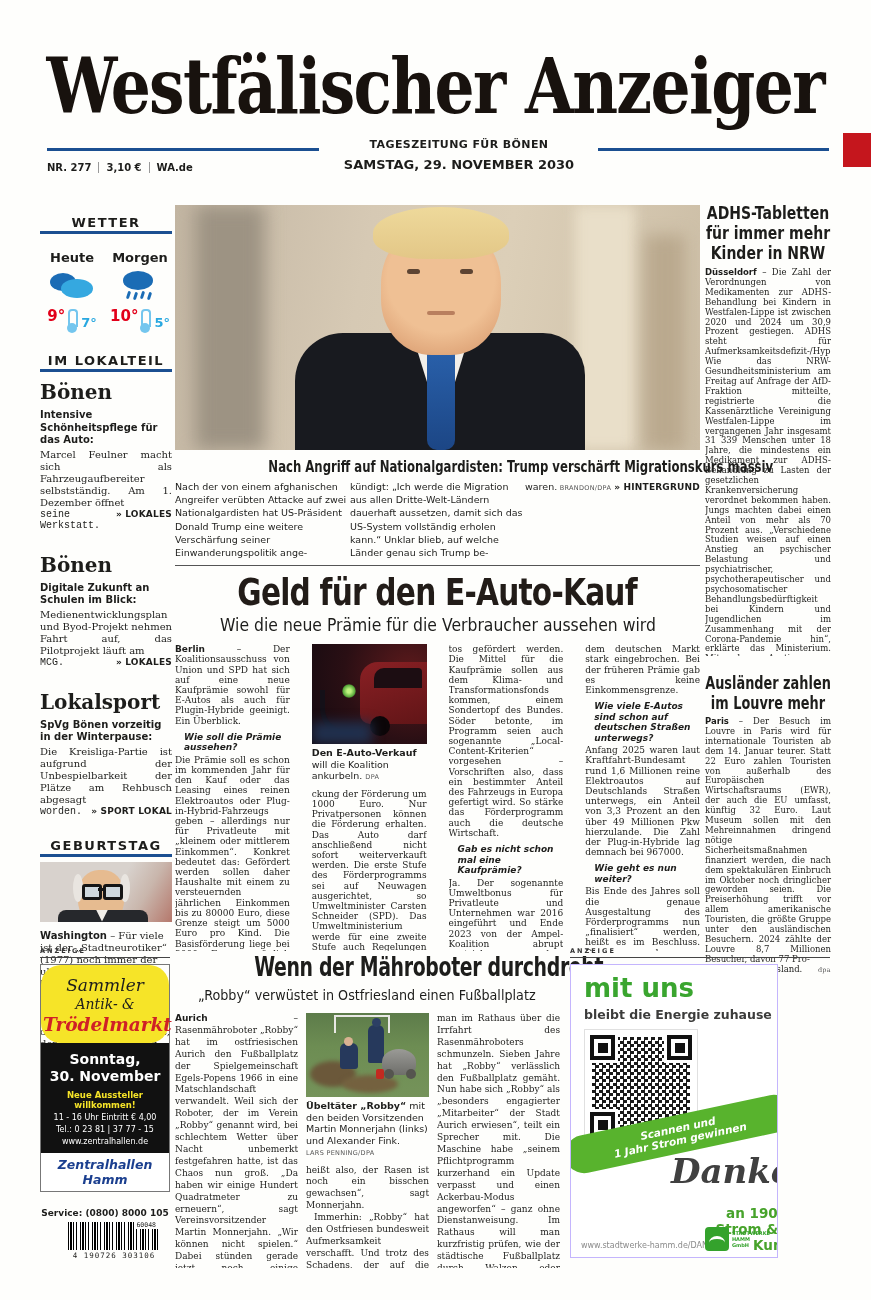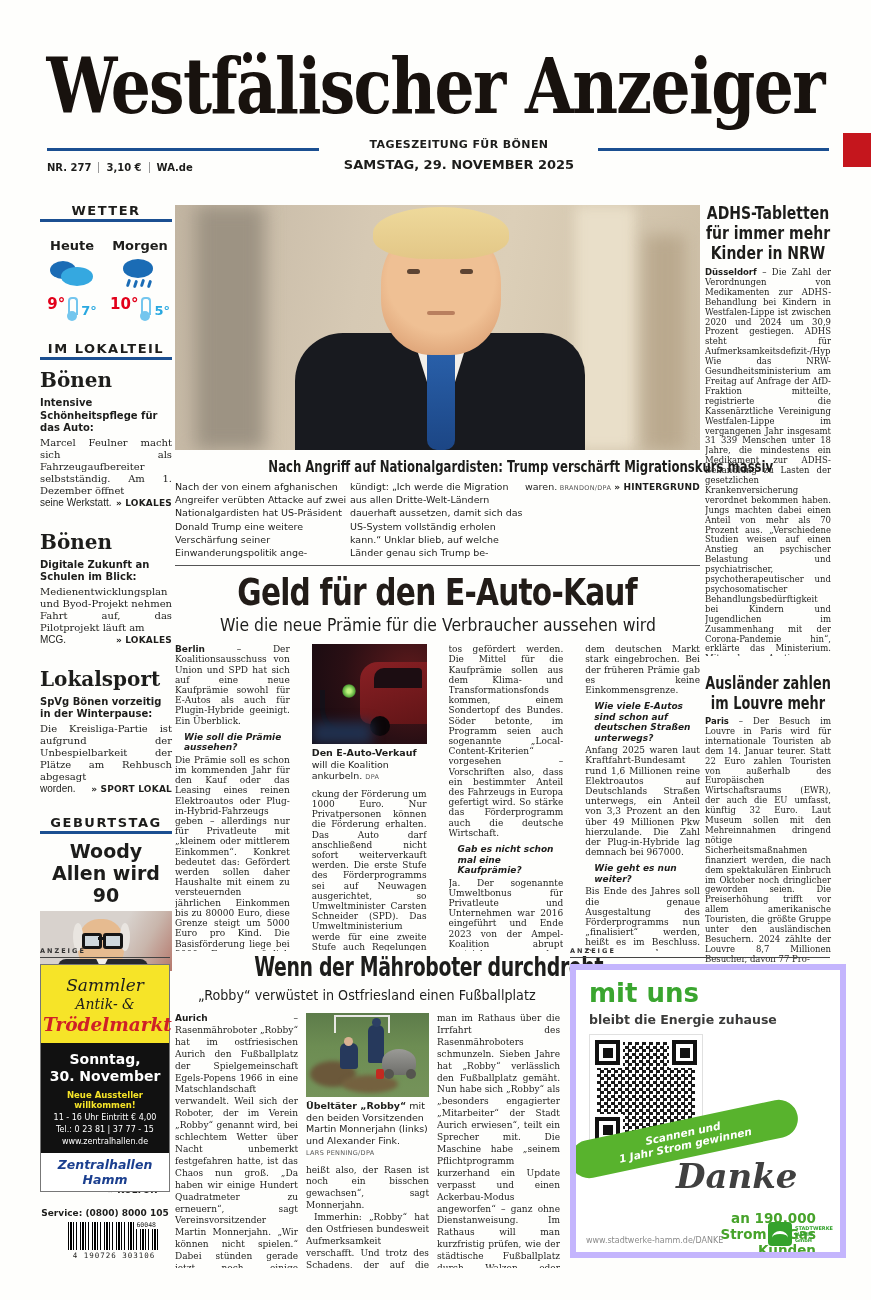--- a/index.html
+++ b/index.html
@@ -14,39 +14,39 @@
            white-space:nowrap;transform:scaleX(.83);color:#18120e;}
   .bluebar{background:#1b4f91;height:3px;}
   .tagline{left:320px;top:138px;width:278px;text-align:center;font-weight:bold;font-size:11px;letter-spacing:.4px;}
   .dateline{left:290px;top:157px;width:338px;text-align:center;font-weight:bold;font-size:13px;}
   .issue{left:47px;top:162px;font-size:10px;font-weight:bold;display:flex;align-items:center;}
   .issue span{padding:0 7px;}
   .issue span+span{border-left:1px solid #999;}
   .issue span:first-child{padding-left:0;}
   .redbox{left:843px;top:133px;width:28px;height:34px;background:#c5161d;}
   
-  .shead{font-weight:bold;font-size:13px;line-height:17px;text-align:center;letter-spacing:1.5px;}
+  .shead{font-weight:bold;font-size:13px;line-height:17px;text-align:center;letter-spacing:1.5px;margin-top:12px;}
   
   .rail{left:40px;top:202px;width:132px;}
   .fc{display:flex;justify-content:space-between;padding:0 2px;}
   .fcol{width:60px;text-align:center;}
   .fcol .lbl{font-weight:bold;font-size:13px;margin-bottom:6px;}
   .cloud{position:relative;width:50px;height:30px;margin:0 auto;}
   .cloud i{position:absolute;border-radius:50%;}
   .rain i.drop{width:3px;height:8px;border-radius:2px;transform:rotate(18deg);}
   .temps{display:flex;justify-content:center;align-items:flex-start;gap:3px;margin-top:6px;}
   .thi{color:#e2001a;font-weight:bold;font-size:15px;}
   .tlo{color:#29a8e0;font-weight:bold;font-size:13px;margin-top:8px;}
   .th{display:inline-block;width:6px;height:16px;border:2px solid #74c6ee;border-bottom:none;border-radius:4px 4px 0 0;position:relative;margin-top:2px;}
   .th:after{content:"";position:absolute;left:-3px;top:12px;width:10px;height:10px;border-radius:50%;background:#74c6ee;}
   .town{font-family:"DejaVu Serif","Liberation Serif",serif;font-weight:bold;font-size:20px;line-height:24px;}
   .kick{font-weight:bold;font-size:10px;line-height:12.5px;margin-top:5px;}
   .railp{font-family:"DejaVu Serif","Liberation Serif",serif;font-size:10px;line-height:12px;margin-top:2px;}
   .refrow{display:flex;justify-content:space-between;align-items:baseline;}
-  .tail{font-family:Liberation Sans, sans-serif;font-size:10px;}
+  .tail{font-family:Liberation Mono, monospace;font-size:10px;}
   .ref{font-weight:bold;font-size:9px;letter-spacing:.2px;white-space:nowrap;}
   .credit{font-size:6.5px;color:#555;letter-spacing:.3px;white-space:nowrap;}
   .gbtitle{font-weight:bold;font-size:19px;line-height:22px;text-align:center;}
   
   .main{left:175px;top:205px;width:525px;}
   .caphead{text-align:center;margin-top:7px;}
   .caphead .cx{font-weight:bold;font-size:16px;transform:scaleX(.73);}
   .capcols{display:flex;gap:0;margin-top:4px;}
   .capcols div{flex:1;font-size:9.5px;line-height:13.2px;}
   .mainrule{height:1px;background:#555;margin-top:6px;}
@@ -76,36 +76,36 @@
   .robot{left:175px;top:951px;width:390px;}
   .rob-h{text-align:center;}
   .rob-h .cx{font-weight:bold;font-size:27px;transform:scaleX(.70);letter-spacing:-.5px;}
   .rob-s{text-align:left;margin-top:3px;}
   .rob-s .cx{font-size:14.5px;transform:scaleX(.88);}
   .cols3{display:flex;gap:8px;margin-top:9px;}
   .rcol{width:123px;height:255px;overflow:hidden;font-family:"DejaVu Serif","Liberation Serif",serif;
         font-size:9px;line-height:11.9px;text-align:justify;hyphens:auto;}
   
   .lad{left:40px;top:964px;width:130px;border:1px solid #777;box-sizing:border-box;}
-  .lad .yellow{background:#f6e428;text-align:center;padding:10px 2px 8px;}
+  .lad .yellow{background:#f6e428;text-align:center;padding:10px 2px 8px;border-radius:20px;}
   .lad .y1{font-family:"DejaVu Serif","Liberation Serif",serif;font-style:italic;font-size:17px;}
   .lad .y2{font-family:"DejaVu Serif","Liberation Serif",serif;font-style:italic;font-size:14px;margin-top:1px;}
   .lad .y3{font-family:"DejaVu Serif","Liberation Serif",serif;font-style:italic;font-weight:bold;font-size:18.5px;color:#cf2027;margin-top:2px;}
   .lad .black{background:#111;color:#fff;text-align:center;padding:8px 2px 7px;}
   .lad .d1{font-weight:bold;font-size:14px;line-height:17px;}
   .lad .note{color:#f6e428;font-weight:bold;font-size:8.5px;margin-top:5px;}
   .lad .sm{font-size:8px;margin-top:3px;}
   .lad .venue{background:#fff;color:#1b3f8f;font-weight:bold;font-style:italic;font-size:12.5px;text-align:center;padding:4px 0;}
   .service{left:40px;top:1208px;width:130px;text-align:center;font-weight:bold;font-size:9px;}
   .barcode{left:40px;top:1222px;width:92px;padding-left:28px;}
   .bars{position:relative;height:28px;background:repeating-linear-gradient(90deg,#000 0 1px,#fff 1px 2px,#000 2px 4px,#fff 4px 5px,#000 5px 6px,#fff 6px 8px,#000 8px 9px,#fff 9px 12px);}
   .bars .code{position:absolute;right:2px;top:-1px;background:#fff;padding:0 2px;font-family:"DejaVu Sans Mono","Liberation Mono",monospace;font-size:6.5px;}
   .ean{font-family:"DejaVu Sans Mono","Liberation Mono",monospace;font-size:7.5px;text-align:center;margin-top:1px;letter-spacing:1px;}
   
-  .rad{left:570px;top:964px;width:276px;height:294px;border:6px solid #c4b5fd;box-sizing:border-box;background:#fff;overflow:hidden;}
+  .rad{left:570px;top:964px;width:208px;height:294px;border:1px solid #c4b5fd;box-sizing:border-box;background:#fff;overflow:hidden;}
   .rad .big{position:absolute;left:13px;top:8px;font-weight:bold;font-size:26px;color:#3aa52f;}
   .rad .small{position:absolute;left:13px;top:42px;font-weight:bold;font-size:12.5px;color:#3c3c3b;}
   .qr{position:absolute;left:13px;top:64px;width:112px;height:112px;background:#fff;border:1px solid #e0e0e0;}
   .qr .mesh{position:absolute;left:7px;top:7px;right:7px;bottom:7px;background:repeating-conic-gradient(#1a1a1a 0% 25%,#fff 0% 50%) 0 0/7px 7px;}
   .qr .f{position:absolute;width:17px;height:17px;border:4px solid #111;background:#fff;box-shadow:0 0 0 3px #fff;}
   .qr .f:after{content:"";position:absolute;left:3.5px;top:3.5px;width:10px;height:10px;background:#111;}
   .ribbon{position:absolute;left:-8px;top:150px;width:232px;height:38px;background:#58b32d;border-radius:19px;
           transform:rotate(-12deg);display:flex;flex-direction:column;align-items:center;justify-content:center;
           color:#fff;font-weight:bold;font-style:italic;font-size:10.5px;line-height:12.5px;}
   .danke{position:absolute;left:100px;top:186px;font-family:"DejaVu Serif","Liberation Serif",serif;
@@ -123,21 +123,21 @@
 
 <div class="page">
 
   <div class="abs mast">
     <span class="t">Westfälischer Anzeiger</span>
   </div>
   <div class="abs redbox"></div>
   <div class="abs bluebar" style="left:47px;top:148px;width:272px;"></div>
   <div class="abs bluebar" style="left:598px;top:148px;width:231px;"></div>
   <div class="abs tagline">TAGESZEITUNG FÜR BÖNEN</div>
-  <div class="abs dateline">SAMSTAG, 29. NOVEMBER 2025</div>
+  <div class="abs dateline">SAMSTAG, 29. NOVEMBER 2030</div>
   <div class="abs issue">
     <span>NR. 277</span>
       <span>3,10 €</span>
       <span>WA.de</span>
   </div>
 
   <div class="abs rail">
     <div>
       <div class="shead">WETTER</div>
       <div class="bluebar"></div>
@@ -203,21 +203,20 @@
       <div class="railp jt">Die Kreisliga-Partie ist aufgrund der Unbespielbarkeit der Plätze am Rehbusch abgesagt</div>
       <div class="refrow">
         <span class="tail">worden.</span>
         <span class="ref">» SPORT LOKAL</span>
       </div>
     </div>
 
     <div style="margin-top:20px;">
       <div class="shead">GEBURTSTAG</div>
       <div class="bluebar"></div>
-      <div class="gbtitle" style="margin-top:6px;">Woody Allen wird 90</div>
       <div class="photo" style="width:132px;height:60px;margin-top:5px;background:linear-gradient(120deg,#d8d2cd 55%,#c9b6ac 75%,#b5786c 100%);">
         <div class="abs" style="left:38px;top:8px;width:46px;height:52px;border-radius:45% 45% 40% 40%;background:#e6bb90;"></div>
         <div class="abs" style="left:33px;top:12px;width:10px;height:28px;border-radius:50%;background:#e9e5e0;"></div>
         <div class="abs" style="left:80px;top:12px;width:10px;height:28px;border-radius:50%;background:#e9e5e0;"></div>
         <div class="abs" style="left:42px;top:22px;width:14px;height:10px;border:3px solid #151515;border-radius:3px;background:#cfd8dd;"></div>
         <div class="abs" style="left:63px;top:22px;width:14px;height:10px;border:3px solid #151515;border-radius:3px;background:#cfd8dd;"></div>
         <div class="abs" style="left:58px;top:26px;width:6px;height:3px;background:#151515;"></div>
         <div class="abs" style="left:18px;top:48px;width:90px;height:14px;background:#26282c;border-radius:8px 8px 0 0;"></div>
         <div class="abs" style="left:56px;top:48px;width:12px;height:12px;background:#f2efe9;clip-path:polygon(0 0,100% 0,50% 100%);"></div>
       </div>

